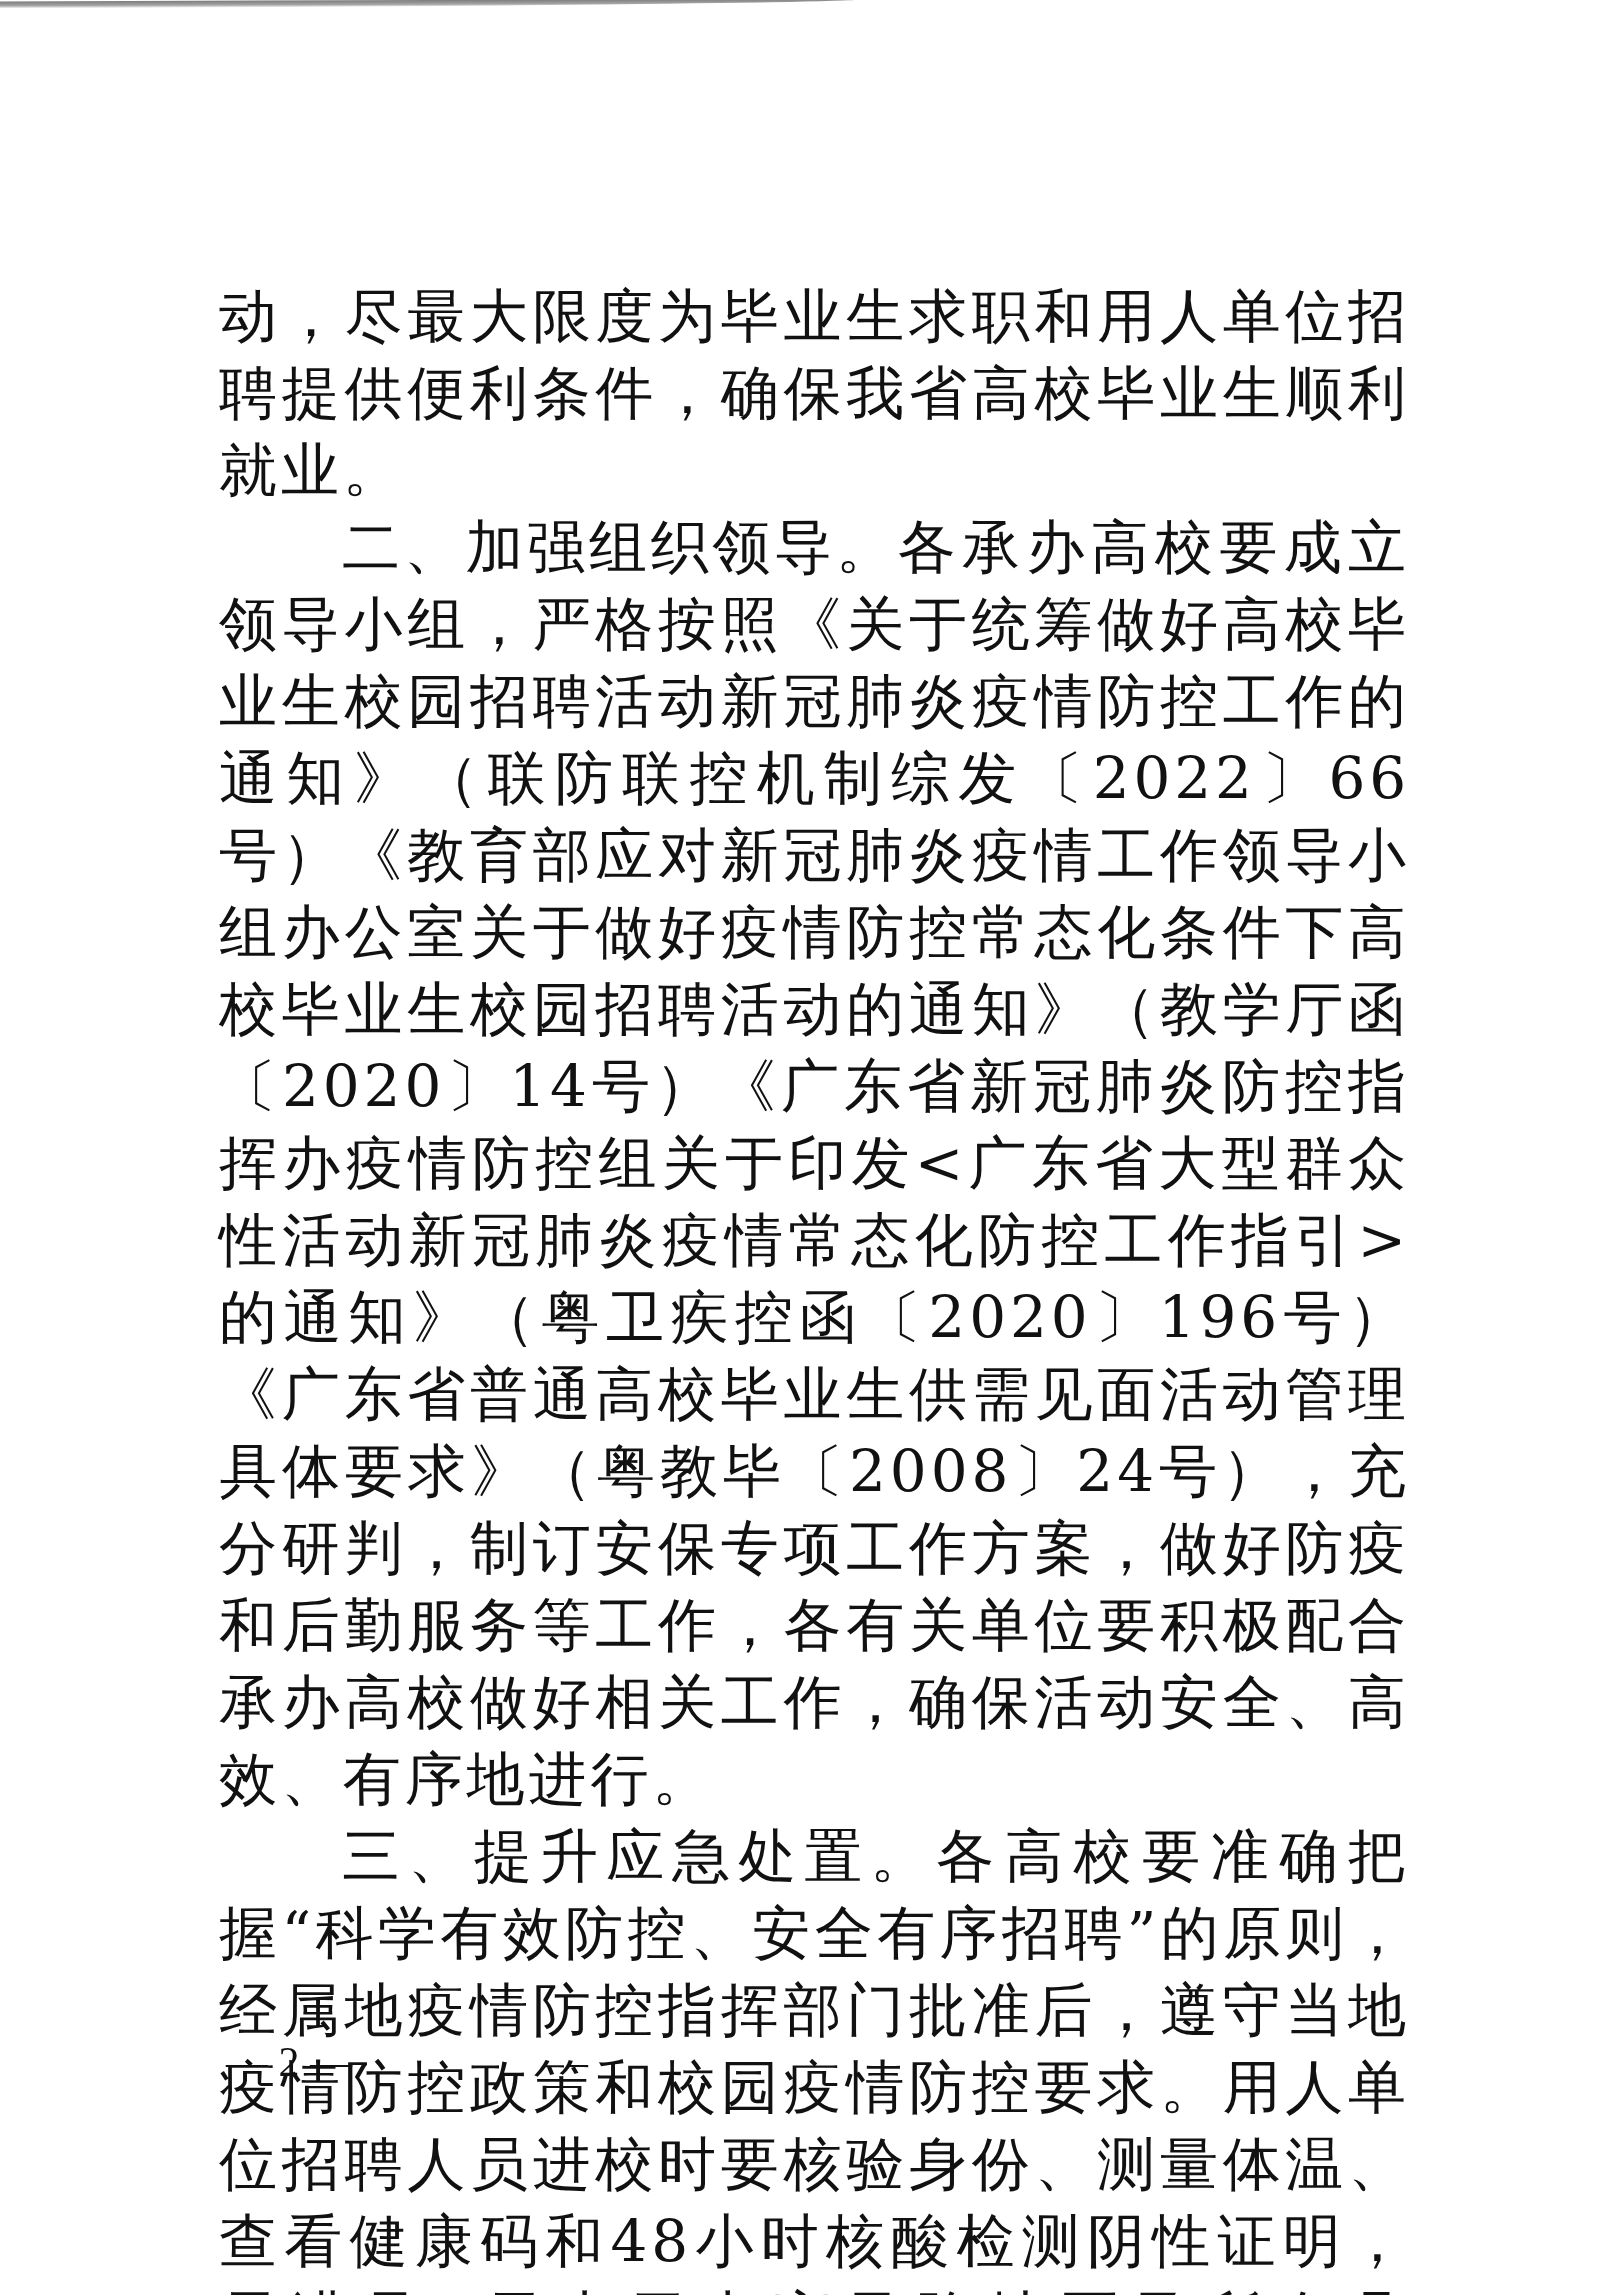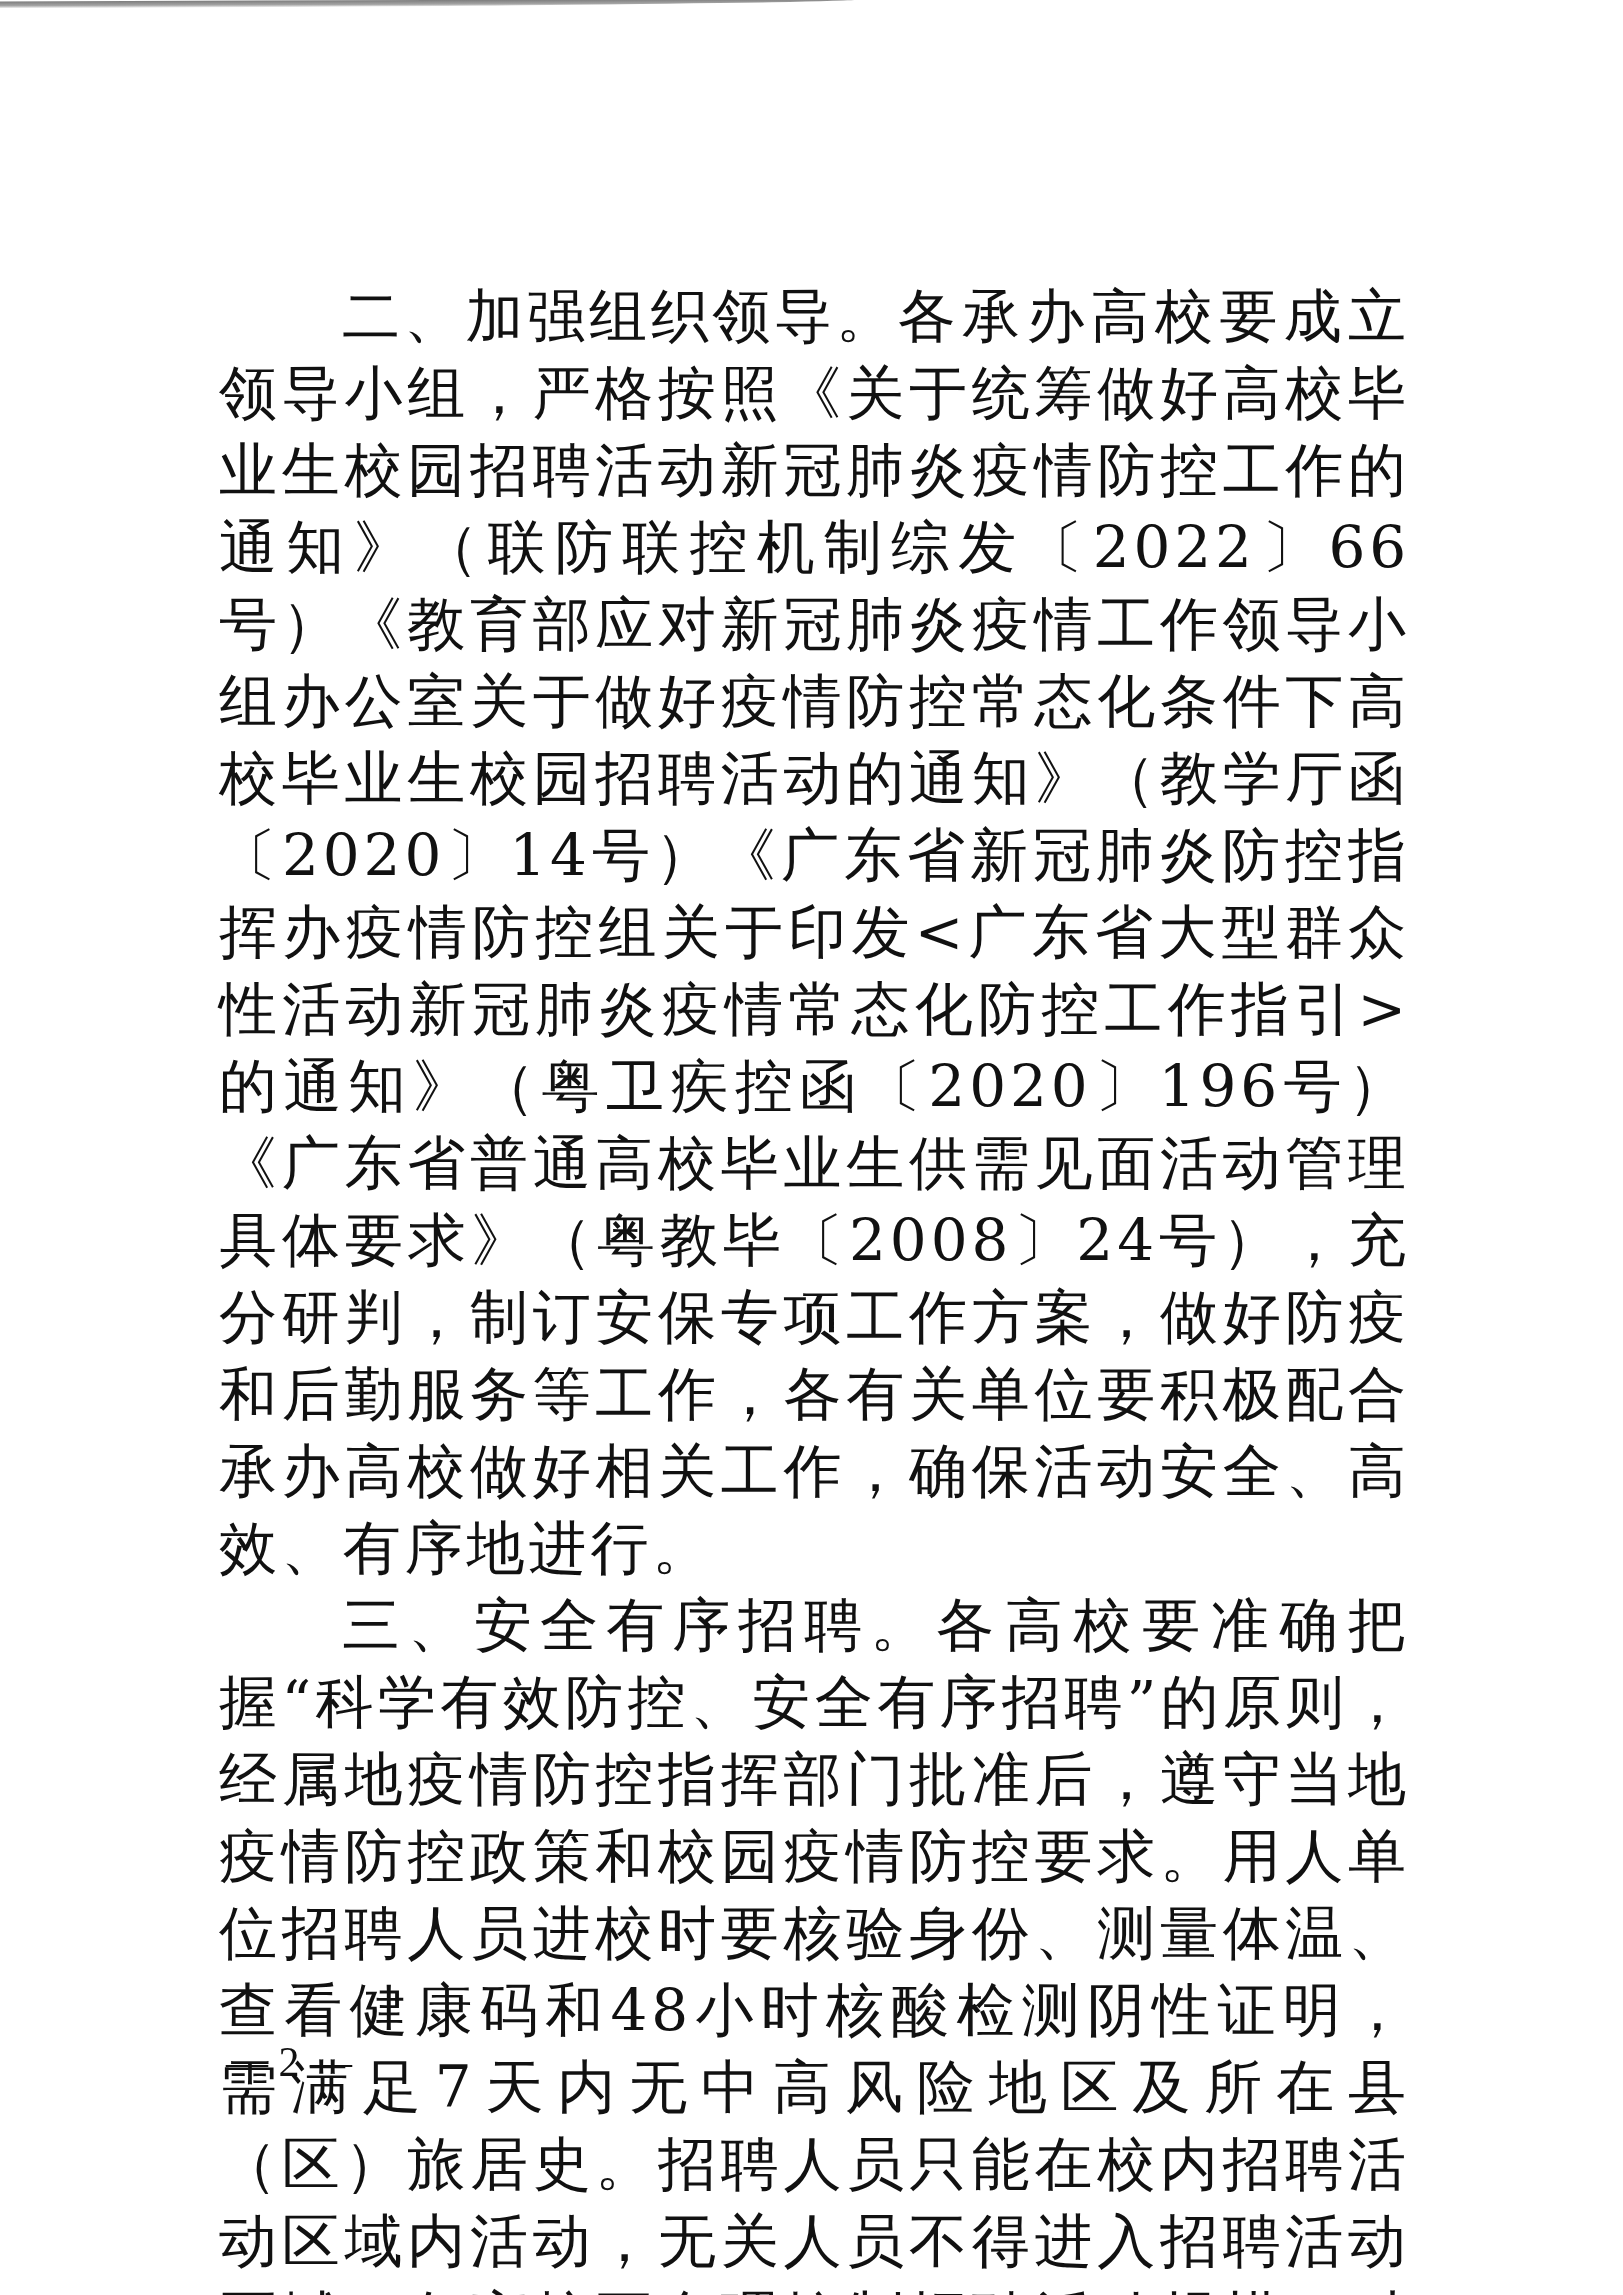--- a/index.html
+++ b/index.html
@@ -60,22 +60,25 @@
       color: #111111;
       white-space: pre;
     }
   </style>
 </head>
 <body>
 
 <div class="scan-shadow"></div>
 
 <div class="page-body">
+  <p class="para">
+    <span>动，尽最大限度为毕业生求职和用人单位招聘提供便利条件，确保我省高校毕业生顺利就业。</span>
+  </p>
   <p class="para indent">
     <span class="heading">二、加强组织领导。</span><span>各承办高校要成立领导小组，严格按照《关于统筹做好高校毕业生校园招聘活动新冠肺炎疫情防控工作的通知》（联防联控机制综发〔2022〕66号）《教育部应对新冠肺炎疫情工作领导小组办公室关于做好疫情防控常态化条件下高校毕业生校园招聘活动的通知》（教学厅函〔2020〕14号）《广东省新冠肺炎防控指挥办疫情防控组关于印发&lt;广东省大型群众性活动新冠肺炎疫情常态化防控工作指引&gt;的通知》（粤卫疾控函〔2020〕196号）《广东省普通高校毕业生供需见面活动管理具体要求》（粤教毕〔2008〕24号），充分研判，制订安保专项工作方案，做好防疫和后勤服务等工作，各有关单位要积极配合承办高校做好相关工作，确保活动安全、高效、有序地进行。</span>
   </p>
   <p class="para indent">
-    <span class="heading">三、安全有序招聘。</span><span>各高校要准确把握“科学有效防控、安全有序招聘”的原则，经属地疫情防控指挥部门批准后，遵守当地疫情防控政策和校园疫情防控要求。用人单位招聘人员进校时要核验身份、测量体温、查看健康码和48小时核酸检测阴性证明，需满足7天内无中高风险地区及所在县（区）旅居史。招聘人员只能在校内招聘活动区域内活动，无关人员不得进入招聘活动区域。各高校要合理控制招聘活动规模，对参加招聘毕业生的人流密度、停留时间、排队间距等进行精细安排。各有关单位要统筹支持各高校建立健全疫情防控应急处置机制，提升应急处置</span>
+    <span class="heading">三、提升应急处置。</span><span>各高校要准确把握“科学有效防控、安全有序招聘”的原则，经属地疫情防控指挥部门批准后，遵守当地疫情防控政策和校园疫情防控要求。用人单位招聘人员进校时要核验身份、测量体温、查看健康码和48小时核酸检测阴性证明，需满足7天内无中高风险地区及所在县（区）旅居史。招聘人员只能在校内招聘活动区域内活动，无关人员不得进入招聘活动区域。各高校要合理控制招聘活动规模，对参加招聘毕业生的人流密度、停留时间、排队间距等进行精细安排。各有关单位要统筹支持各高校建立健全疫情防控应急处置机制，提升应急处置</span>
   </p>
 </div>
 
 <div class="page-number">— 2 —</div>
 
 
 </body></html>

